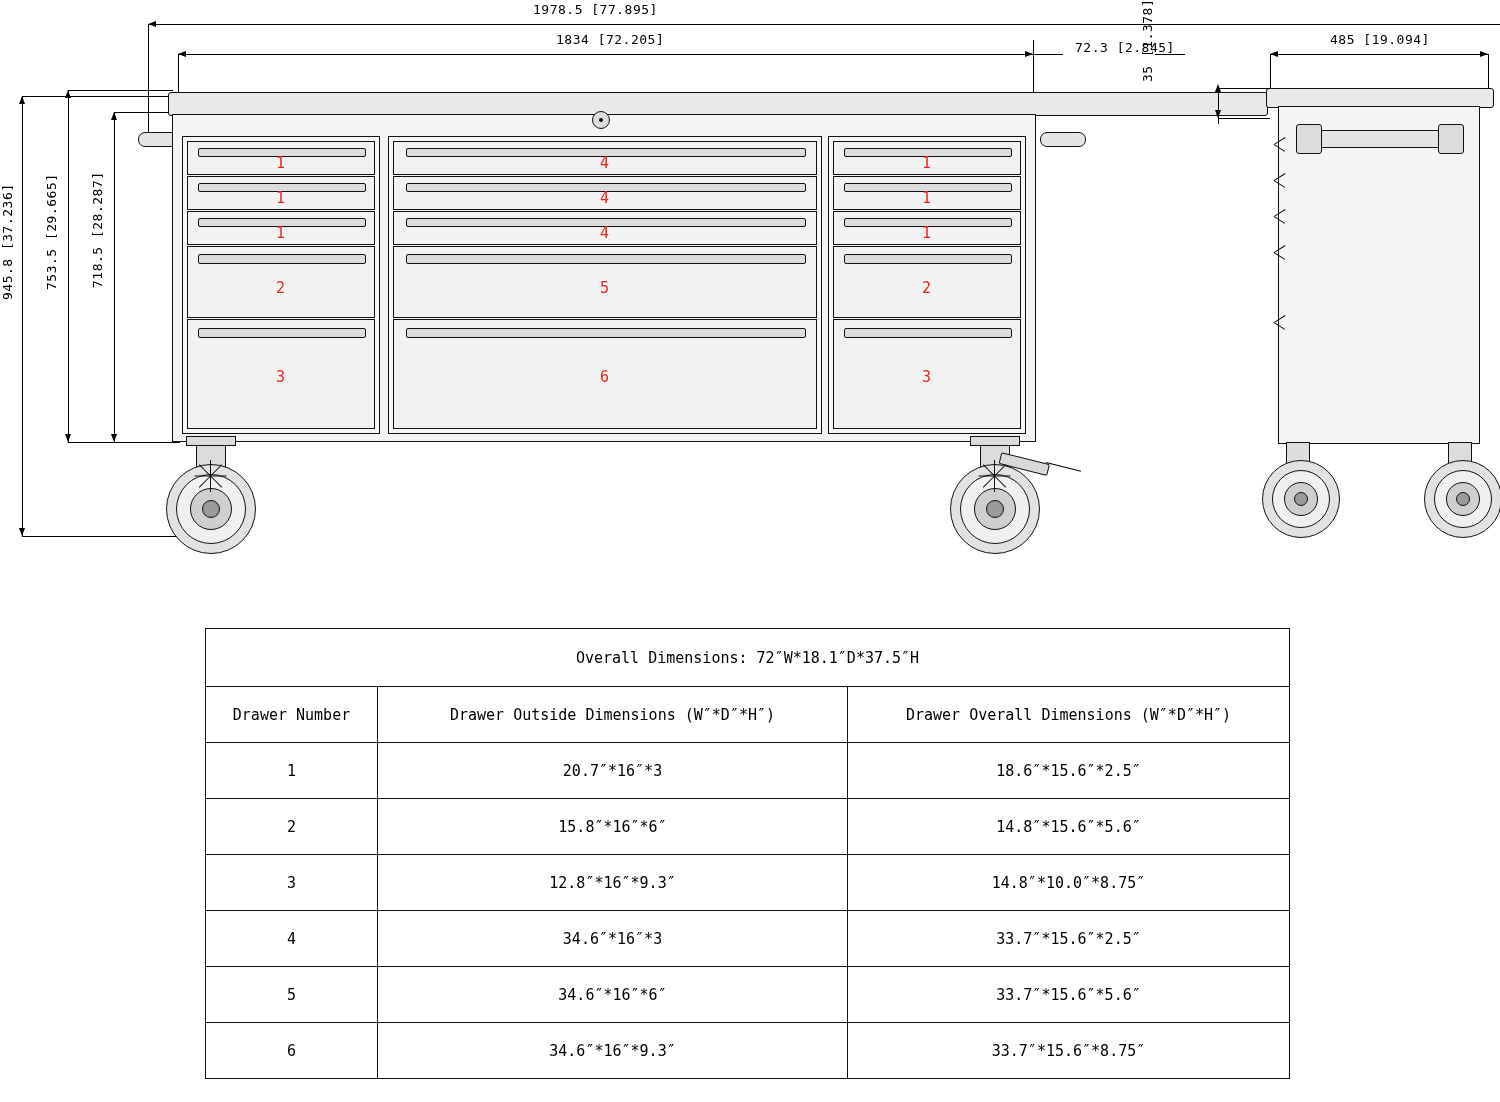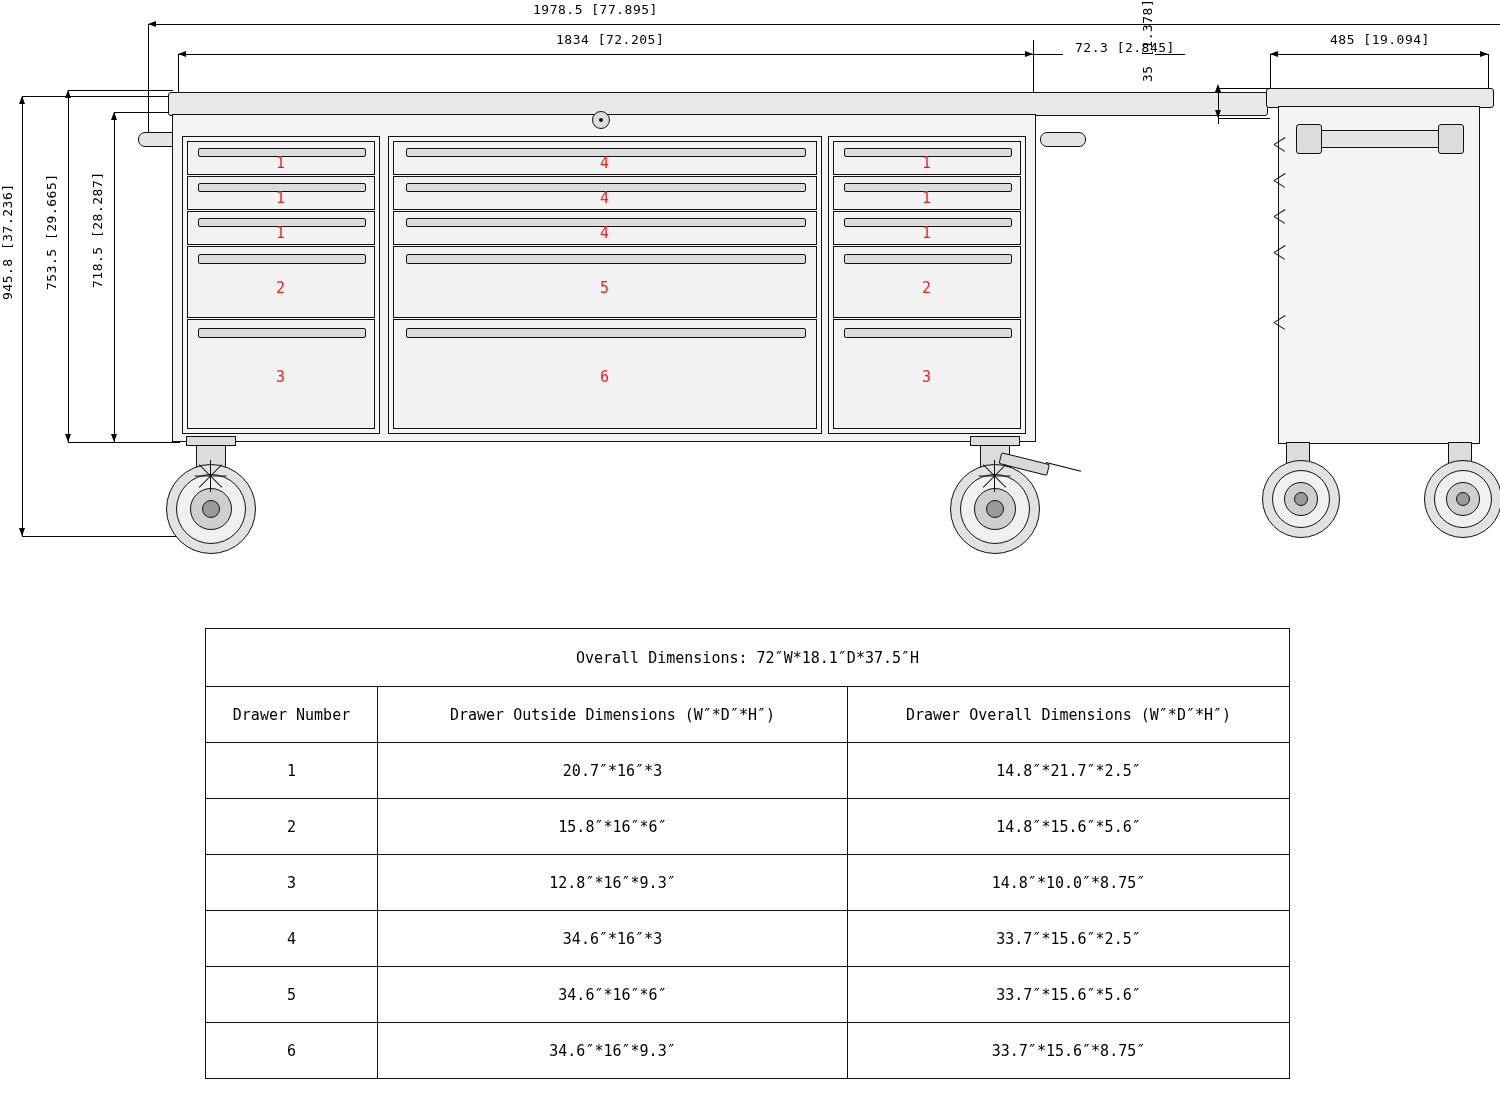--- a/index.html
+++ b/index.html
@@ -270,21 +270,21 @@
         <td colspan="3">Overall Dimensions: 72″W*18.1″D*37.5″H</td>
       </tr>
       <tr class="row-hd">
         <td>Drawer Number</td>
         <td>Drawer Outside Dimensions (W″*D″*H″)</td>
         <td>Drawer Overall Dimensions (W″*D″*H″)</td>
       </tr>
       <tr class="row-d">
         <td>1</td>
         <td>20.7″*16″*3</td>
-        <td>14.8″*21.7″*2.5″</td>
+        <td>18.6″*15.6″*2.5″</td>
       </tr>
       <tr class="row-d">
         <td>2</td>
         <td>15.8″*16″*6″</td>
         <td>14.8″*15.6″*5.6″</td>
       </tr>
       <tr class="row-d">
         <td>3</td>
         <td>12.8″*16″*9.3″</td>
         <td>14.8″*10.0″*8.75″</td>

